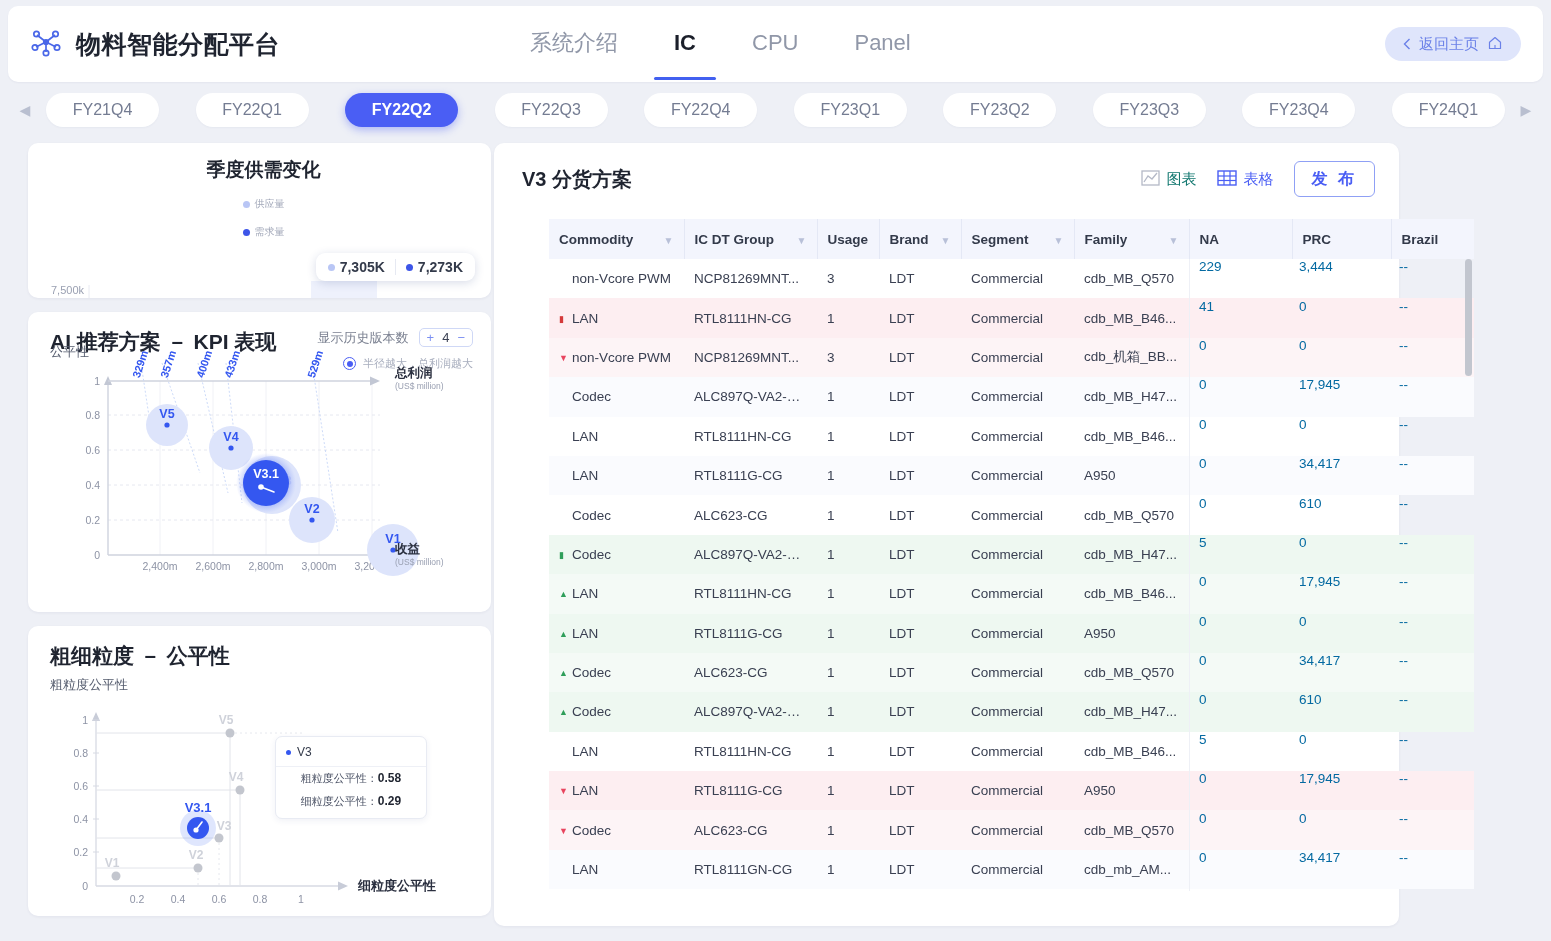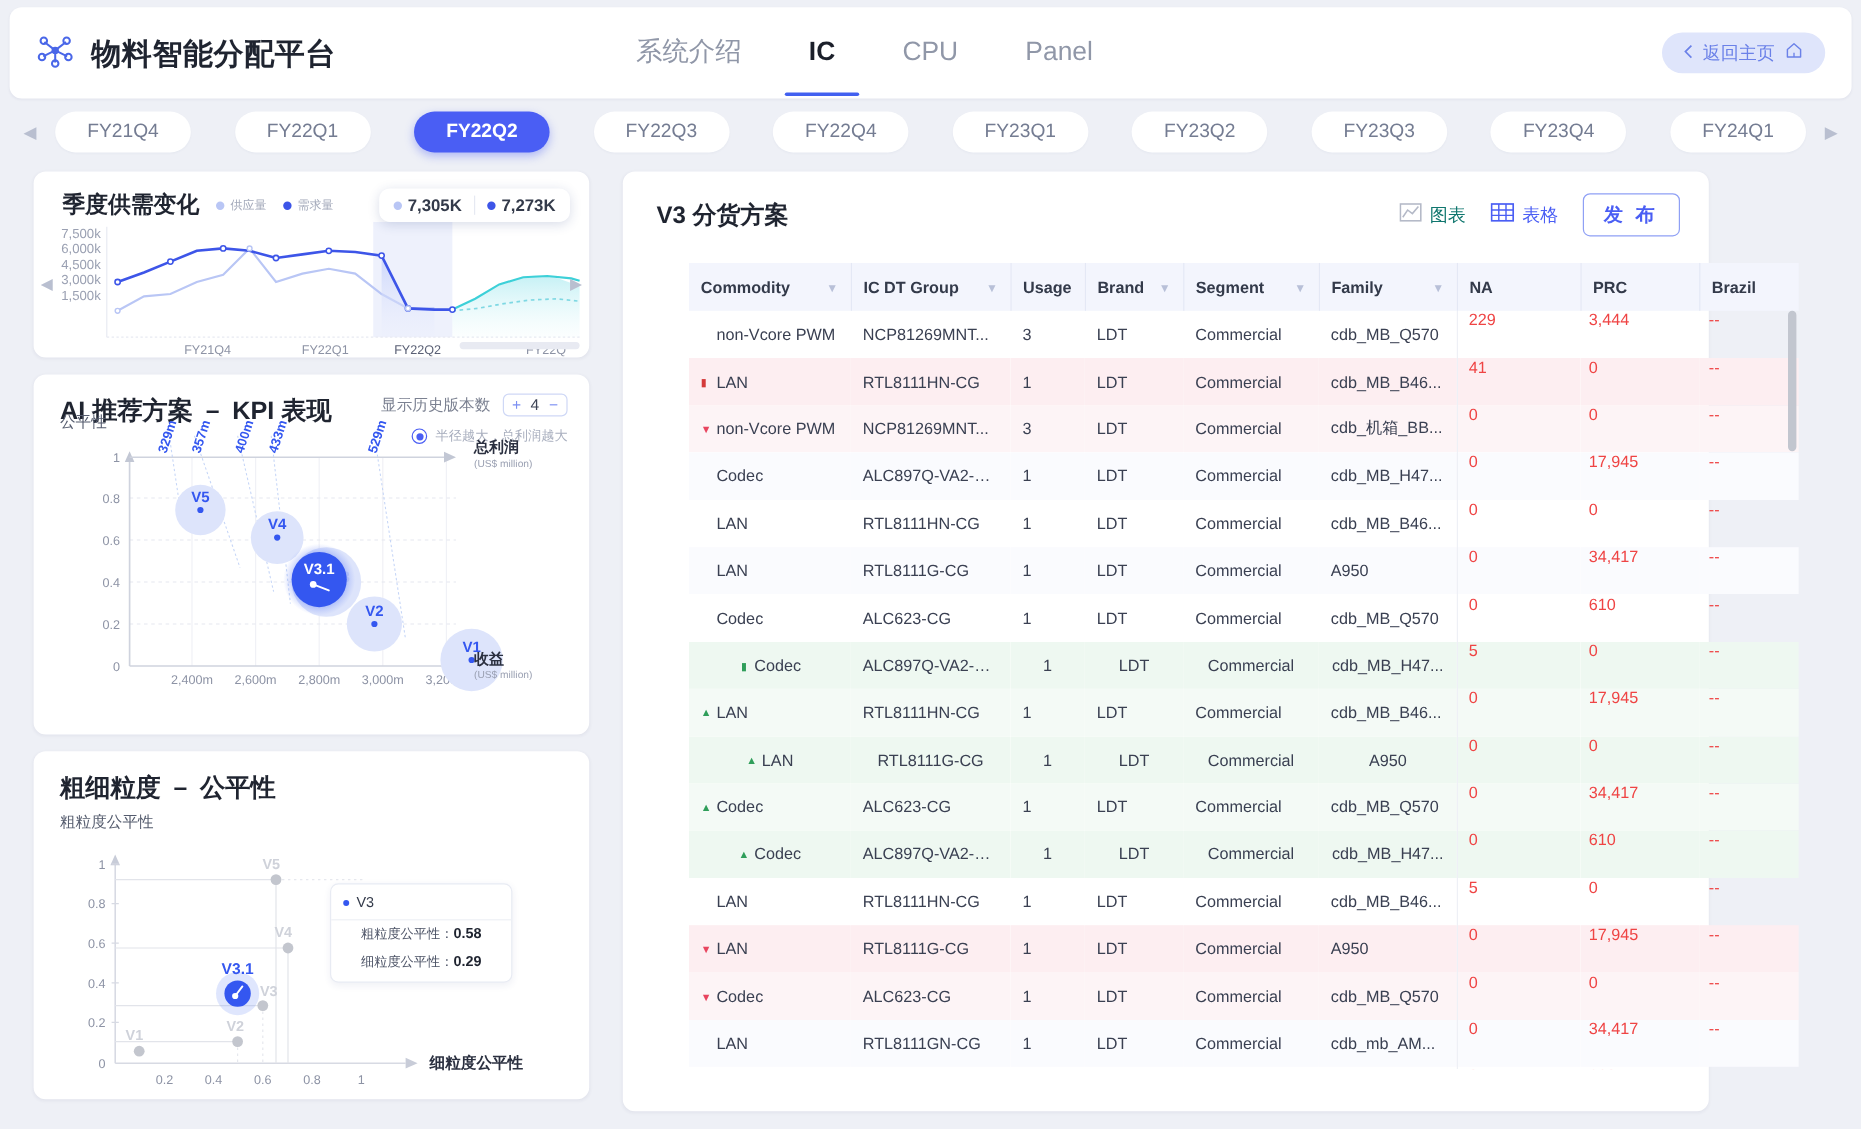--- a/index.html
+++ b/index.html
@@ -51,21 +51,21 @@
   }
   .qpill.active { background: #4a5ef4; color: #fff; font-weight: 700; box-shadow: 0 3px 8px rgba(74,94,244,.4); }
 
   
   .left-col { position: absolute; left: 28px; top: 143px; width: 463px; }
   .card { background: #fff; border-radius: 10px; box-shadow: 0 1px 3px rgba(30,40,90,.06); position: relative; }
   .card-title { font-size: 21px; font-weight: 700; color: #1f2430; }
 
   
   .card1 { height: 155px; padding: 14px 0 0 0; overflow: hidden; }
-  .c1-head { display: flex; align-items: center; gap: 14px; padding: 0 16px 0 24px; }
+  .c1-head { display: flex; align-items: center; gap: 14px; padding: 0 16px 0 24px; flex-direction: column; }
   .c1-title { font-size: 19px; font-weight: 700; color: #1f2430; white-space: nowrap; }
   .legend { display: flex; align-items: center; gap: 5px; font-size: 10px; color: #a3a9ba; }
   .dot { width: 7px; height: 7px; border-radius: 50%; display: inline-block; }
   .tooltip1 {
     margin-left: auto; background: #fff; border-radius: 9px; box-shadow: 0 2px 10px rgba(40,60,130,.18);
     padding: 6px 12px; display: flex; align-items: center; gap: 10px; font-size: 14px; font-weight: 700;
     color: #333a4a; position: relative; z-index: 5;
   }
   .tooltip1 .sep { width: 1px; height: 16px; background: #e6e9f2; }
   .tt-item { display: flex; align-items: center; gap: 5px; }
@@ -90,21 +90,21 @@
     position: absolute; left: 247px; top: 110px; width: 152px;
     background: #fff; border: 1px solid #e8ebf3; border-radius: 7px; box-shadow: 0 2px 6px rgba(40,60,130,.07);
     font-size: 11px; color: #4b5265;
   }
   .tt-box .hd { padding: 8px 10px 7px; border-bottom: 1px solid #eef0f6; display: flex; align-items: center; gap: 6px; font-size: 12px; color: #333a4a; }
   .tt-box .rw { display: flex; justify-content: center; padding: 4px 10px; }
   .tt-box .rw:first-of-type { padding-top: 8px; }
   .tt-box .rw b { color: #1f2430; font-size: 12px; }
 
   
-  .right { position: absolute; left: 519px; top: 143px; width: 905px; height: 783px;
+  .right { position: absolute; left: 494px; top: 143px; width: 905px; height: 783px;
            background: #fff; border-radius: 10px; box-shadow: 0 1px 3px rgba(30,40,90,.06); }
   .r-head { display: flex; align-items: center; padding: 18px 24px 0 28px; }
   .r-title { font-size: 20px; font-weight: 700; color: #1f2430; }
   .r-tools { margin-left: auto; display: flex; align-items: center; gap: 20px; }
   .tool { display: flex; align-items: center; gap: 7px; font-size: 15px; cursor: pointer; }
   .tool.inactive { color: #0f766e; }
   .tool.active { color: #4a5ef4; }
   .pub-btn { border: 1.5px solid #8fa0f5; color: #4a5ef4; background: #fff; border-radius: 6px;
              height: 36px; padding: 0 17px; font-size: 16px; font-weight: 700; cursor: pointer; letter-spacing: 3px; }
 
@@ -114,31 +114,31 @@
   th {
     background: #f3f5fd; color: #333a4a; font-size: 13.5px; font-weight: 700; text-align: left;
     height: 40px; padding: 0 10px; border-right: 1px solid #e4e8f5; white-space: nowrap;
   }
   th .fil { float: right; color: #b8c0d8; font-size: 10px; margin-top: 3px; cursor: pointer; }
   td { font-size: 13.5px; color: #3a4052; height: 39.4px; padding: 0 10px; white-space: nowrap;
        overflow: hidden; text-overflow: ellipsis; }
   tbody tr.zebra { background: #fafbfe; }
   tbody tr.pink { background: #fdeef1; }
   tbody tr.pink2 { background: #fdf4f6; }
-  tbody tr.green { background: #eef8f1; text-align: center; }
+  tbody tr.green { background: #eef8f1; }
   tbody tr.green2 { background: #f4faf6; }
   .mk { display: inline-block; width: 9px; margin-right: 4px; font-size: 9px; vertical-align: 1px; }
   .mk.up { color: #2f9e5a; }
   .mk.down { color: #e8455f; }
   .mk.sq-r { color: #d43a3a; }
   .mk.sq-g { color: #2f9e5a; }
 
   
   .numcols { position: absolute; left: 640px; top: 40px; width: 285px; pointer-events: none; }
-  .numrow { display: flex; height: 39.4px; align-items: center; font-size: 13.5px; color: #ef4444; }
+  .numrow { display: flex; height: 39.4px; align-items: center; font-size: 13.5px; color: #0369a1; }
   .numrow .na { width: 110px; padding-left: 10px; }
   .numrow .prc { width: 100px; }
   .numrow .bz { width: 70px; }
   .scroll-track { position: absolute; right: 2px; top: 40px; width: 7px; height: 632px; }
   .scroll-thumb { width: 7px; height: 117px; background: #c2c6cf; border-radius: 4px; }
 
   .sep-v { position: absolute; left: 640px; top: 40px; width: 1px; height: 632px; background: #eef0f6; }
 
   
   .tick { font-size: 11px; fill: #9aa0b2; }

